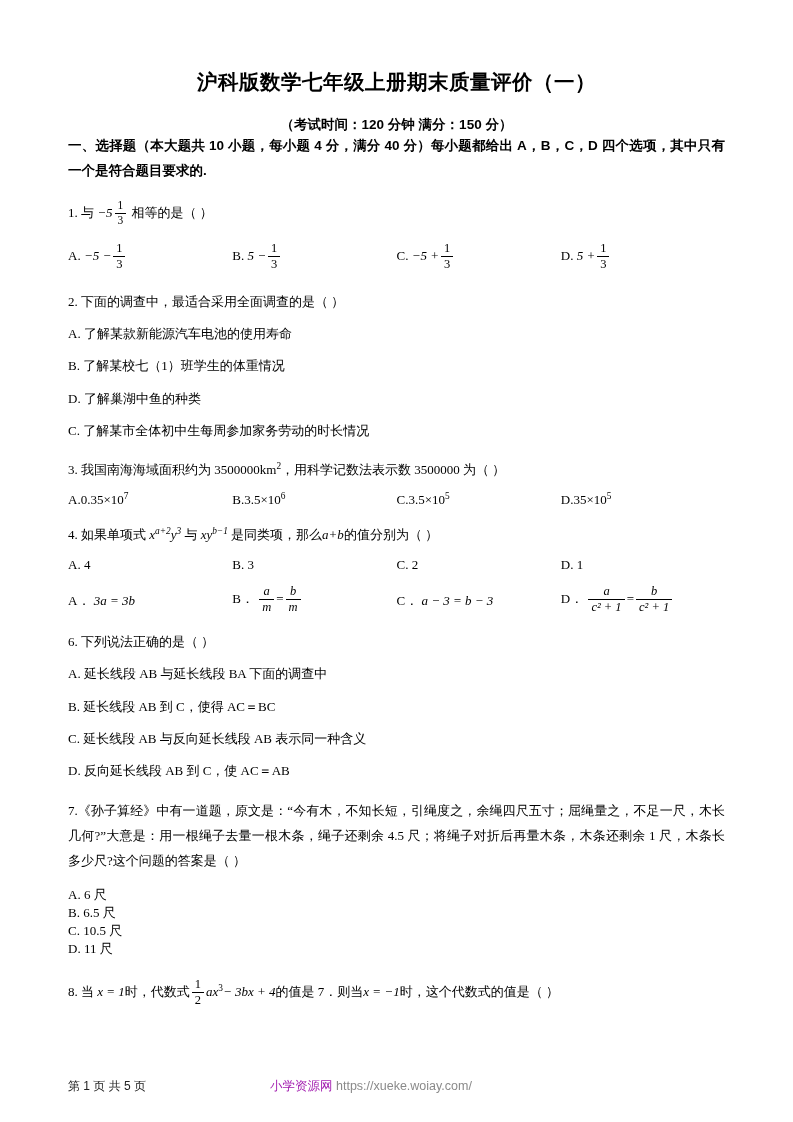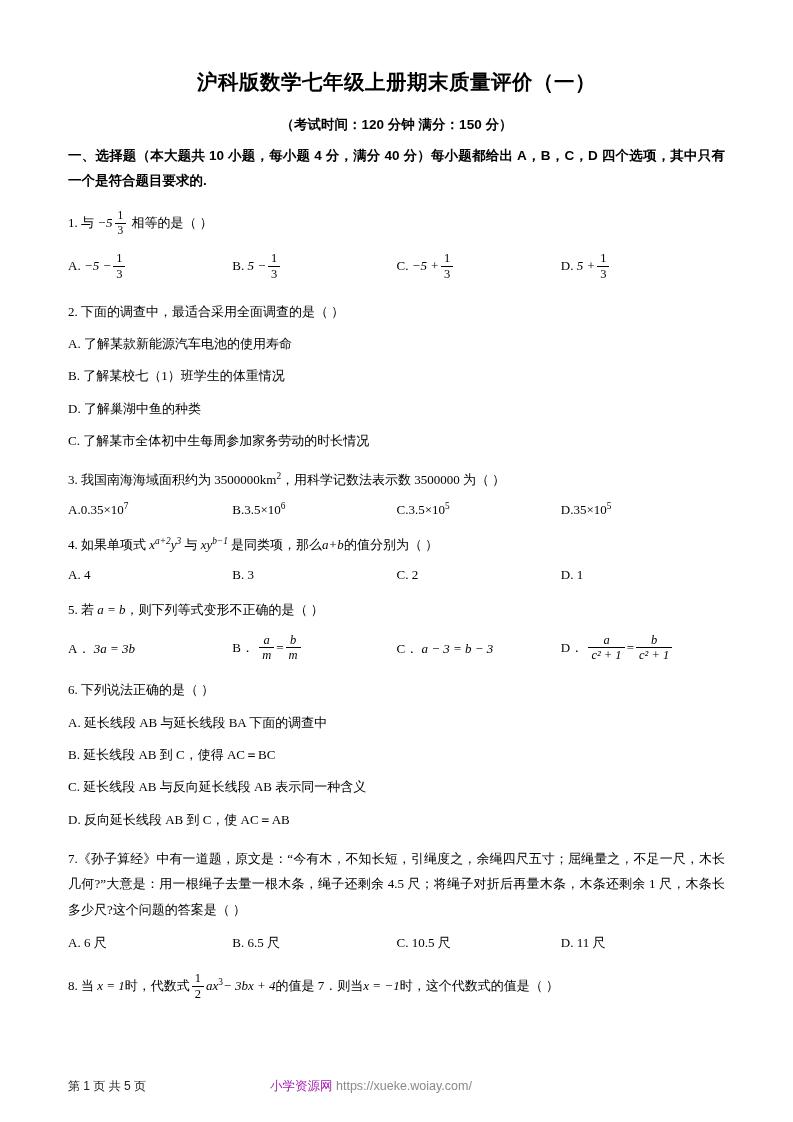--- a/index.html
+++ b/index.html
@@ -36,21 +36,20 @@
     font-family: "Liberation Sans", sans-serif;
     font-weight: bold;
     font-size: 13.5px;
     margin-top: 20px;
   }
   .section-head {
     font-family: "Liberation Sans", sans-serif;
     font-weight: bold;
     font-size: 13.5px;
     line-height: 1.85;
-    margin-top: 10px;
     text-align: justify;
   }
   .q {
     font-size: 13px;
     line-height: 1.8;
     margin-top: 11px;
     text-align: justify;
   }
   .opts {
     display: flex;
@@ -176,25 +175,20 @@
     <span class="ital"><span>xy</span><sup>b−1</sup></span>
     <span>是同类项，那么</span><span class="ital">a+b</span><span>的值分别为（      ）</span>
   </div>
   <div class="opts" style="margin-top:11px;">
     <div><span>A.</span> <span>4</span></div>
     <div><span>B.</span> <span>3</span></div>
     <div><span>C.</span> <span>2</span></div>
     <div><span>D.</span> <span>1</span></div>
   </div>
 
-  <div class="q" style="margin-top:15px;">
-    <span>5.</span>
-    <span>若</span>
-    <span class="ital">a = b</span><span>，则下列等式变形不正确的是（      ）</span>
-  </div>
   <div class="opts" style="margin-top:12px; align-items:center;">
     <div><span>A．</span> <span class="ital">3a = 3b</span></div>
     <div><span>B．</span>
       <span class="frac frac-big ital"><span class="num">a</span><span class="den">m</span></span><span>=</span><span class="frac frac-big ital"><span class="num">b</span><span class="den">m</span></span>
     </div>
     <div><span>C．</span> <span class="ital">a − 3 = b − 3</span></div>
     <div><span>D．</span>
       <span class="frac frac-big ital"><span class="num">a</span><span class="den">c² + 1</span></span><span>=</span><span class="frac frac-big ital"><span class="num">b</span><span class="den">c² + 1</span></span>
     </div>
   </div>
@@ -204,21 +198,21 @@
     <span>下列说法正确的是（      ）</span>
   </div>
   <div class="opt-line" style="padding-left:0;"><span>A.</span> <span>延长线段 AB 与延长线段 BA 下面的调查中</span></div>
   <div class="opt-line" style="padding-left:0;"><span>B.</span> <span>延长线段 AB 到 C，使得 AC＝BC</span></div>
   <div class="opt-line" style="padding-left:0;"><span>C.</span> <span>延长线段 AB 与反向延长线段 AB 表示同一种含义</span></div>
   <div class="opt-line" style="padding-left:0;"><span>D.</span> <span>反向延长线段 AB 到 C，使 AC＝AB</span></div>
 
   <div class="q" style="margin-top:15px; line-height:1.95;">
     <span>7.</span><span>《孙子算经》中有一道题，原文是：“今有木，不知长短，引绳度之，余绳四尺五寸；屈绳量之，不足一尺，木长几何?”大意是：用一根绳子去量一根木条，绳子还剩余 4.5 尺；将绳子对折后再量木条，木条还剩余 1 尺，木条长多少尺?这个问题的答案是（      ）</span>
   </div>
-  <div class="opts" style="margin-top:12px;">
+  <div class="opts" style="margin-top:12px;flex-direction:column;">
     <div><span>A.</span> <span>6 尺</span></div>
     <div><span>B.</span> <span>6.5 尺</span></div>
     <div><span>C.</span> <span>10.5 尺</span></div>
     <div><span>D.</span> <span>11 尺</span></div>
   </div>
 
   <div class="q" style="margin-top:20px;">
     <span>8.</span>
     <span>当</span>
     <span class="ital">x = 1</span><span>时，代数式</span><span class="frac frac-big"><span class="num">1</span><span class="den">2</span></span><span class="ital">ax</span><sup>3</sup><span class="ital">− 3bx + 4</span><span>的值是 7．则当</span><span class="ital">x = −1</span><span>时，这个代数式的值是（      ）</span>

